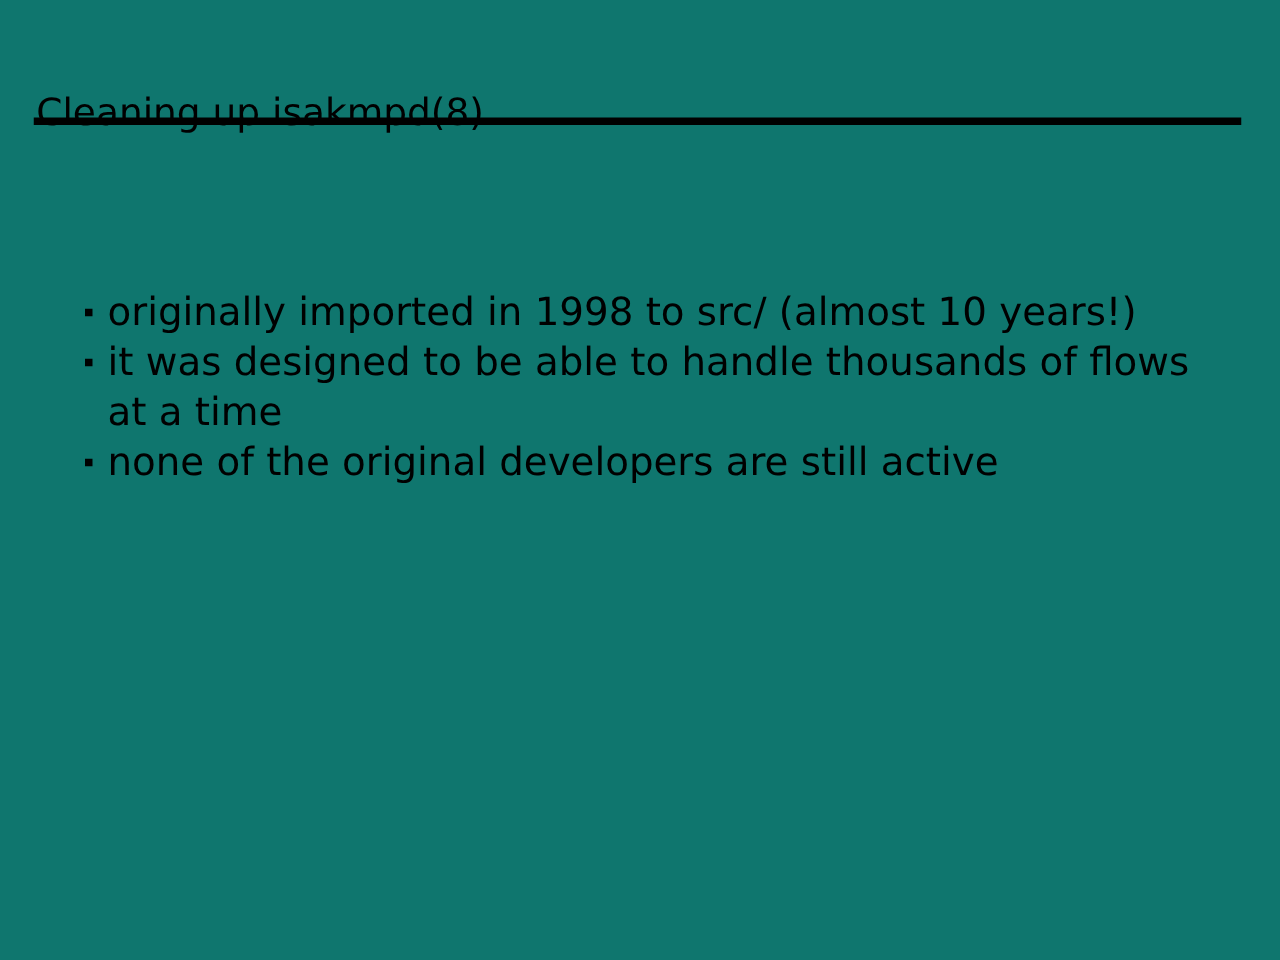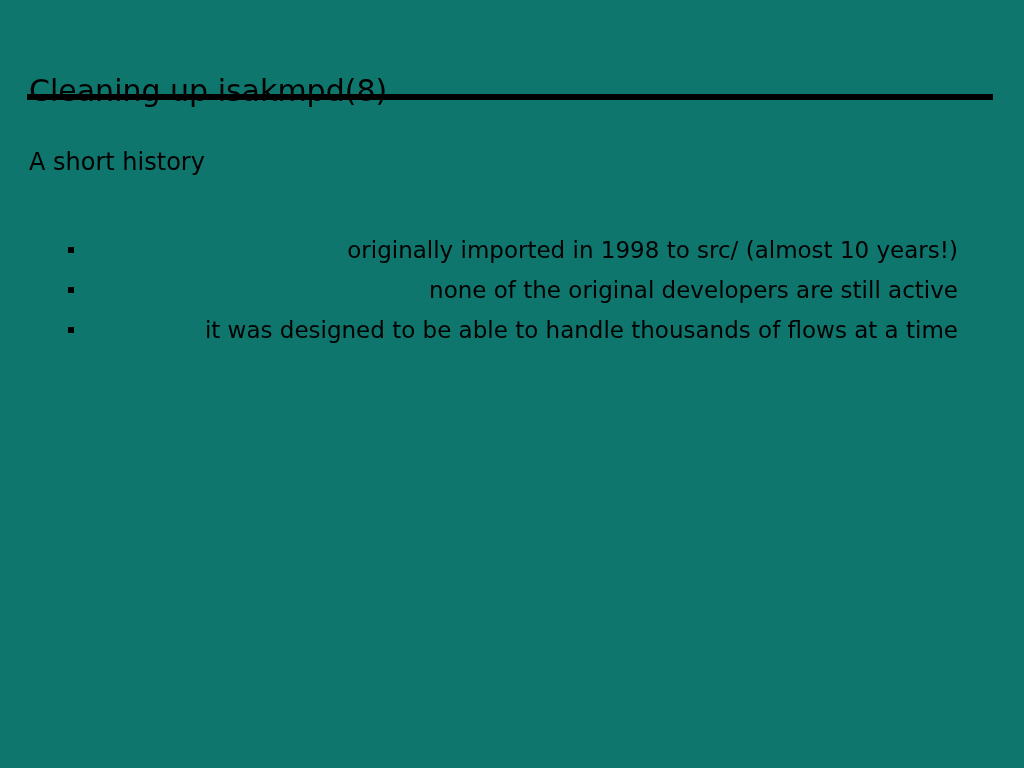--- a/index.html
+++ b/index.html
@@ -65,25 +65,24 @@
     top: 230px;
     width: 890px;
     margin: 0;
     padding: 0;
     list-style: none;
   }
 
   .bullet-item {
     position: relative;
     padding-left: 18px;
-    font-size: 23px;
+    font-size: 31px;
     line-height: 40px;
     color: #000000;
     text-indent: 0;
-    text-align: right;
   }
 
   .bullet-marker {
     position: absolute;
     left: 0px;
     top: 17px;
     width: 6px;
     height: 6px;
     background: #000000;
     display: block;
@@ -95,30 +94,29 @@
 </style>
 </head>
 <body>
 
 <div class="slide">
 
   <h1 class="slide-title">Cleaning up isakmpd(8)</h1>
 
   <div class="title-rule"></div>
 
-  <div class="subtitle">A short history</div>
 
   <ul class="bullet-list">
     <li class="bullet-item">
       <span class="bullet-marker"></span>
       <span class="bullet-text">originally imported in 1998 to src/ (almost 10 years!)</span>
     </li>
     <li class="bullet-item">
       <span class="bullet-marker"></span>
-      <span class="bullet-text">none of the original developers are still active</span>
+      <span class="bullet-text">it was designed to be able to handle thousands of flows at a time</span>
     </li>
     <li class="bullet-item">
       <span class="bullet-marker"></span>
-      <span class="bullet-text">it was designed to be able to handle thousands of flows at a time</span>
+      <span class="bullet-text">none of the original developers are still active</span>
     </li>
   </ul>
 
 </div>
 
 </body></html>

